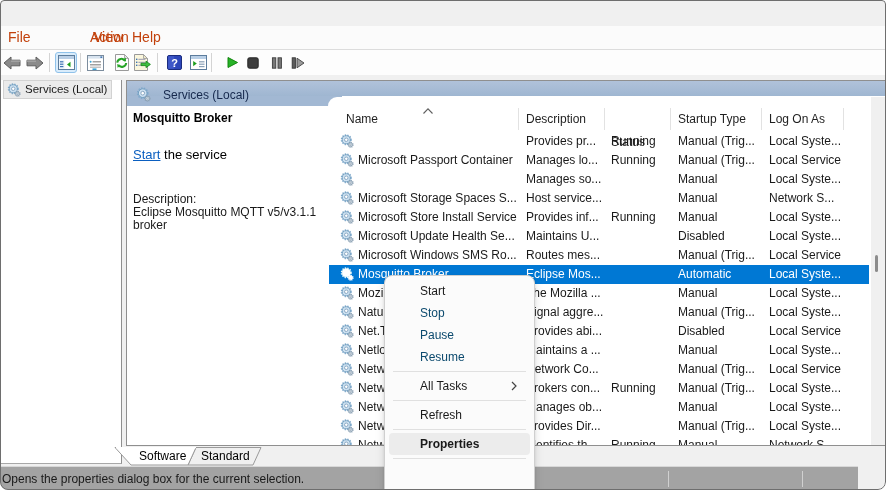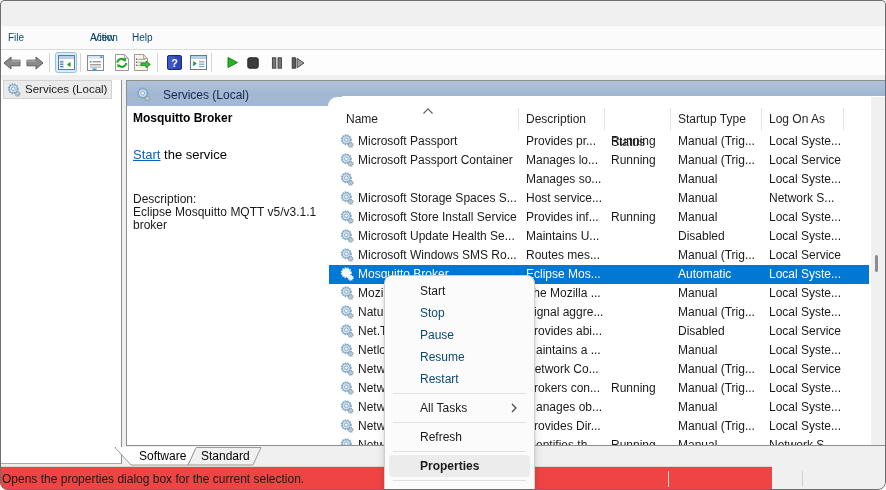--- a/index.html
+++ b/index.html
@@ -11,21 +11,21 @@
   #titlebar { position:absolute; left:0; top:0; width:886px; height:26px; background:#f3f3f3; }
   #title-icon { position:absolute; left:7px; top:4px; width:17px; height:17px; }
   #title-text { position:absolute; left:30px; top:0; height:26px; line-height:26px; font-size:12px; color:#1b1b1b; }
   .wbtn { position:absolute; top:0; width:46px; height:26px; display:flex; align-items:center; justify-content:center; }
   #btn-min   { left:752px; }
   #btn-max   { left:797px; }
   #btn-close { left:843px; }
 
   
   #menubar { position:absolute; left:0; top:26px; width:886px; height:24px; background:#fbfbfb; border-bottom:1px solid #dcdcdc; }
-  .menu-item { position:absolute; top:0; height:23px; line-height:23px; font-size:10px; color:#0c4a6e; }
+  .menu-item { position:absolute; top:0; height:23px; line-height:23px; font-size:14px; color:#c2410c; }
 
   
   #toolbar { position:absolute; left:0; top:50px; width:886px; height:25px; background:#fdfdfd; }
   .tbtn { position:absolute; top:2px; width:22px; height:21px; display:flex; align-items:center; justify-content:center; }
   .tsep { position:absolute; top:3px; width:1px; height:19px; background:#d4d4d4; }
   #tb-tree-btn { background:#d9ecfb; border:1px solid #90c2ea; border-radius:3px; }
 
   
   #tree-panel { position:absolute; left:1px; top:80px; width:121px; height:384px; background:#ffffff; border-right:1px solid #8f8f8f; border-bottom:1px solid #a8a8a8; }
   #tree-item { position:absolute; left:2px; top:0px; width:109px; height:19px; background:#ebebeb; border:1px solid #d2d2d2; }
@@ -67,21 +67,21 @@
 
   
   #vscroll { position:absolute; left:744px; top:16px; width:15px; height:350px; background:#f0f0f0; }
   #vthumb { position:absolute; left:4px; top:158px; width:3px; height:17px; background:#8c8c8c; border-radius:1.5px; }
 
   
   #tabs-svg { position:absolute; left:100px; top:447px; }
   .tab-label { position:absolute; top:450px; height:13px; line-height:13px; font-size:12px; color:#000; }
 
   
-  #statusbar { position:absolute; left:0; top:466px; width:772px; height:24px; background:#ef4444; border-top:1px solid #d8d8d8; }
+  #statusbar { position:absolute; left:0; top:466px; width:858px; height:24px; background:#a3a3a3; border-top:1px solid #d8d8d8; }
   .sb-div { position:absolute; top:4px; width:1px; height:16px; background:#d0d0d0; }
   #status-text { position:absolute; left:2px; top:0; height:24px; line-height:24px; font-size:12px; color:#1a1a1a; }
 
   
   #ctx-menu { position:absolute; left:384px; top:275px; width:151px; background:#fbfbfb; border:1px solid #cfcfcf; border-radius:8px; box-shadow:0 4px 10px rgba(0,0,0,0.13), 0 1px 3px rgba(0,0,0,0.08); padding:4px 0 40px 0; z-index:40; }
   .mi { position:relative; height:22px; line-height:22px; margin:0 4px; padding-left:31px; font-size:12px; color:#1a1a1a; border-radius:4px; }
   .mi.disabled { color:#0c4a6e; }
   .mi.hl { background:#ececec; font-weight:bold; }
   .mi .chev { position:absolute; right:13px; top:6px; }
   .msep { height:1px; background:#e0e0e0; margin:3px 8px; }
@@ -258,21 +258,20 @@
         <div class="hdr-div" style="left: 716px;"></div>
         <svg width="10" height="6" viewBox="0 0 10 6" id="sort-caret" style="left: 296px; top: 27px;">
           <polyline points="0.5,5.5 5,0.8 9.5,5.5" fill="none" stroke="#5f5f5f" stroke-width="1.1"></polyline>
         </svg>
       </div>
     <div id="rows">
         <div class="lrow" style="top: 51px;">
           <svg class="gear" viewBox="0 0 17 17">
             <use href="#sym-gear"></use>
           </svg>
-          <div class="cell c-name">Microsoft Passport</div>
           <div class="cell c-desc">Provides pr...</div>
           <div class="cell c-status">Running</div>
           <div class="cell c-startup">Manual (Trig...</div>
           <div class="cell c-logon">Local Syste...</div>
         </div>
         <div class="lrow" style="top: 70px;">
           <svg class="gear" viewBox="0 0 17 17">
             <use href="#sym-gear"></use>
           </svg>
           <div class="cell c-name">Microsoft Passport Container</div>
@@ -449,21 +448,20 @@
     <span id="status-text">Opens the properties dialog box for the current selection.</span>
     <div class="sb-div" style="left:668px"></div>
     <div class="sb-div" style="left:802px"></div>
   </div>
 
   <div id="ctx-menu">
       <div class="mi">Start</div>
       <div class="mi disabled">Stop</div>
       <div class="mi disabled">Pause</div>
       <div class="mi disabled">Resume</div>
-      <div class="mi disabled">Restart</div>
       <div class="msep"></div>
       <div class="mi">All Tasks<svg class="chev" width="6" height="10" viewBox="0 0 6 10">
           <polyline points="1,1 5,5 1,9" fill="none" stroke="#444444" stroke-width="1.2"></polyline>
         </svg></div>
       <div class="msep"></div>
       <div class="mi">Refresh</div>
       <div class="msep"></div>
       <div class="mi hl">Properties</div>
       <div class="msep"></div>
     </div>

